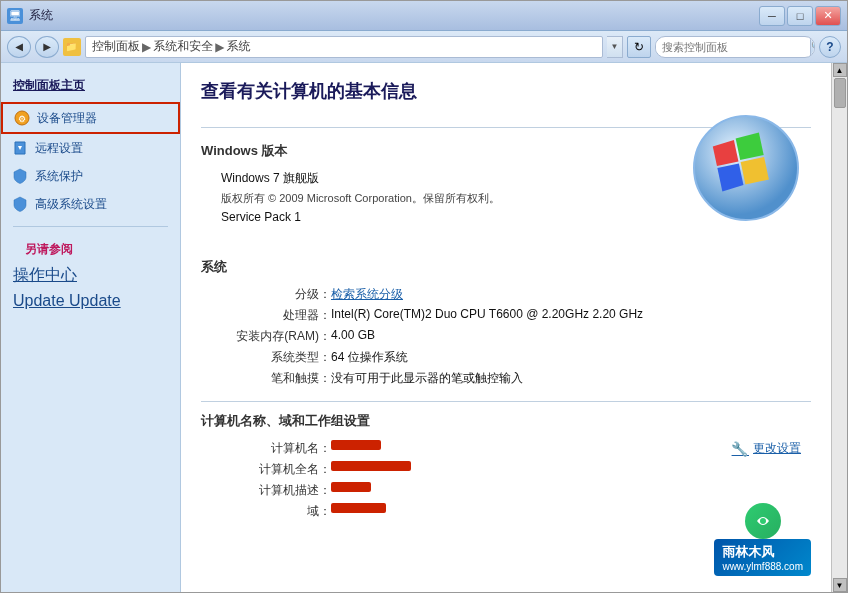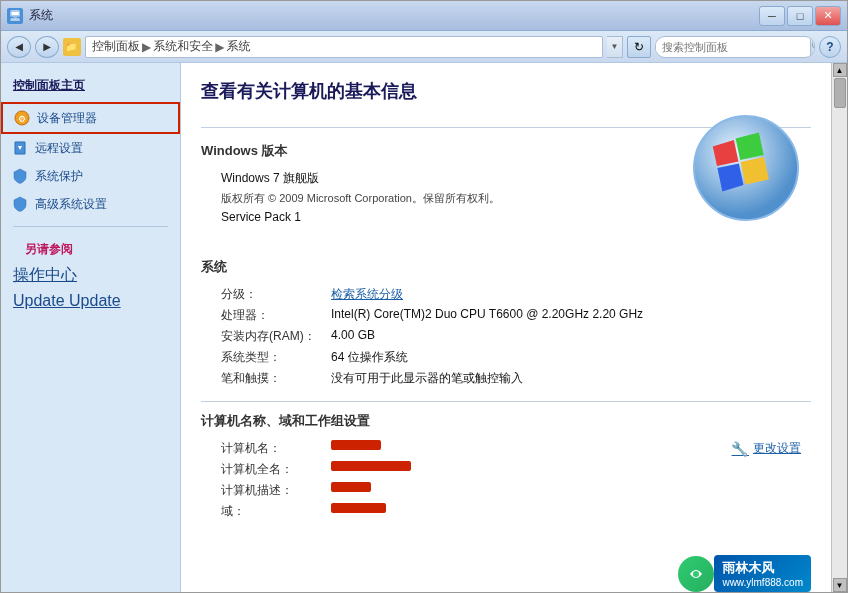--- a/index.html
+++ b/index.html
@@ -283,20 +283,21 @@
       display: flex;
       align-items: flex-start;
       margin-bottom: 4px;
       font-size: 12px;
     }
 
     .info-label {
       width: 110px;
       color: #333;
       flex-shrink: 0;
+      text-align: right;
     }
 
     .info-value {
       color: #111;
     }
 
     .info-value.link {
       color: #1a5fa8;
       cursor: pointer;
       text-decoration: underline;
@@ -522,21 +523,21 @@
         <div class="info-row">
           <span class="info-label">计算机描述：</span>
           <span class="redacted-block" style="width:40px;"></span>
         </div>
         <div class="info-row">
           <span class="info-label">域：</span>
           <span class="redacted-block" style="width:55px;"></span>
         </div>
       </div>
 
-      <div style="position:absolute;bottom:0;right:20px;display:flex;align-items:center;">
+      <div style="position:absolute;bottom:16px;right:20px;display:flex;align-items:center;flex-direction:column;">
         <div style="width:36px;height:36px;background:linear-gradient(135deg,#2ecc71,#27ae60);border-radius:50%;display:flex;align-items:center;justify-content:center;">
           <svg width="22" height="22" viewBox="0 0 22 22">
             <path d="M5,11 Q11,3 17,11 Q11,19 5,11 Z" fill="white"></path>
             <circle cx="11" cy="11" r="3" fill="#2ecc71"></circle>
           </svg>
         </div>
         <div style="background:linear-gradient(135deg,#0055aa,#0088cc);padding:4px 8px;border-radius:4px;color:white;">
           <div style="font-size:13px;font-weight:bold;">雨林木风</div>
           <div style="font-size:10px;">www.ylmf888.com</div>
         </div>

